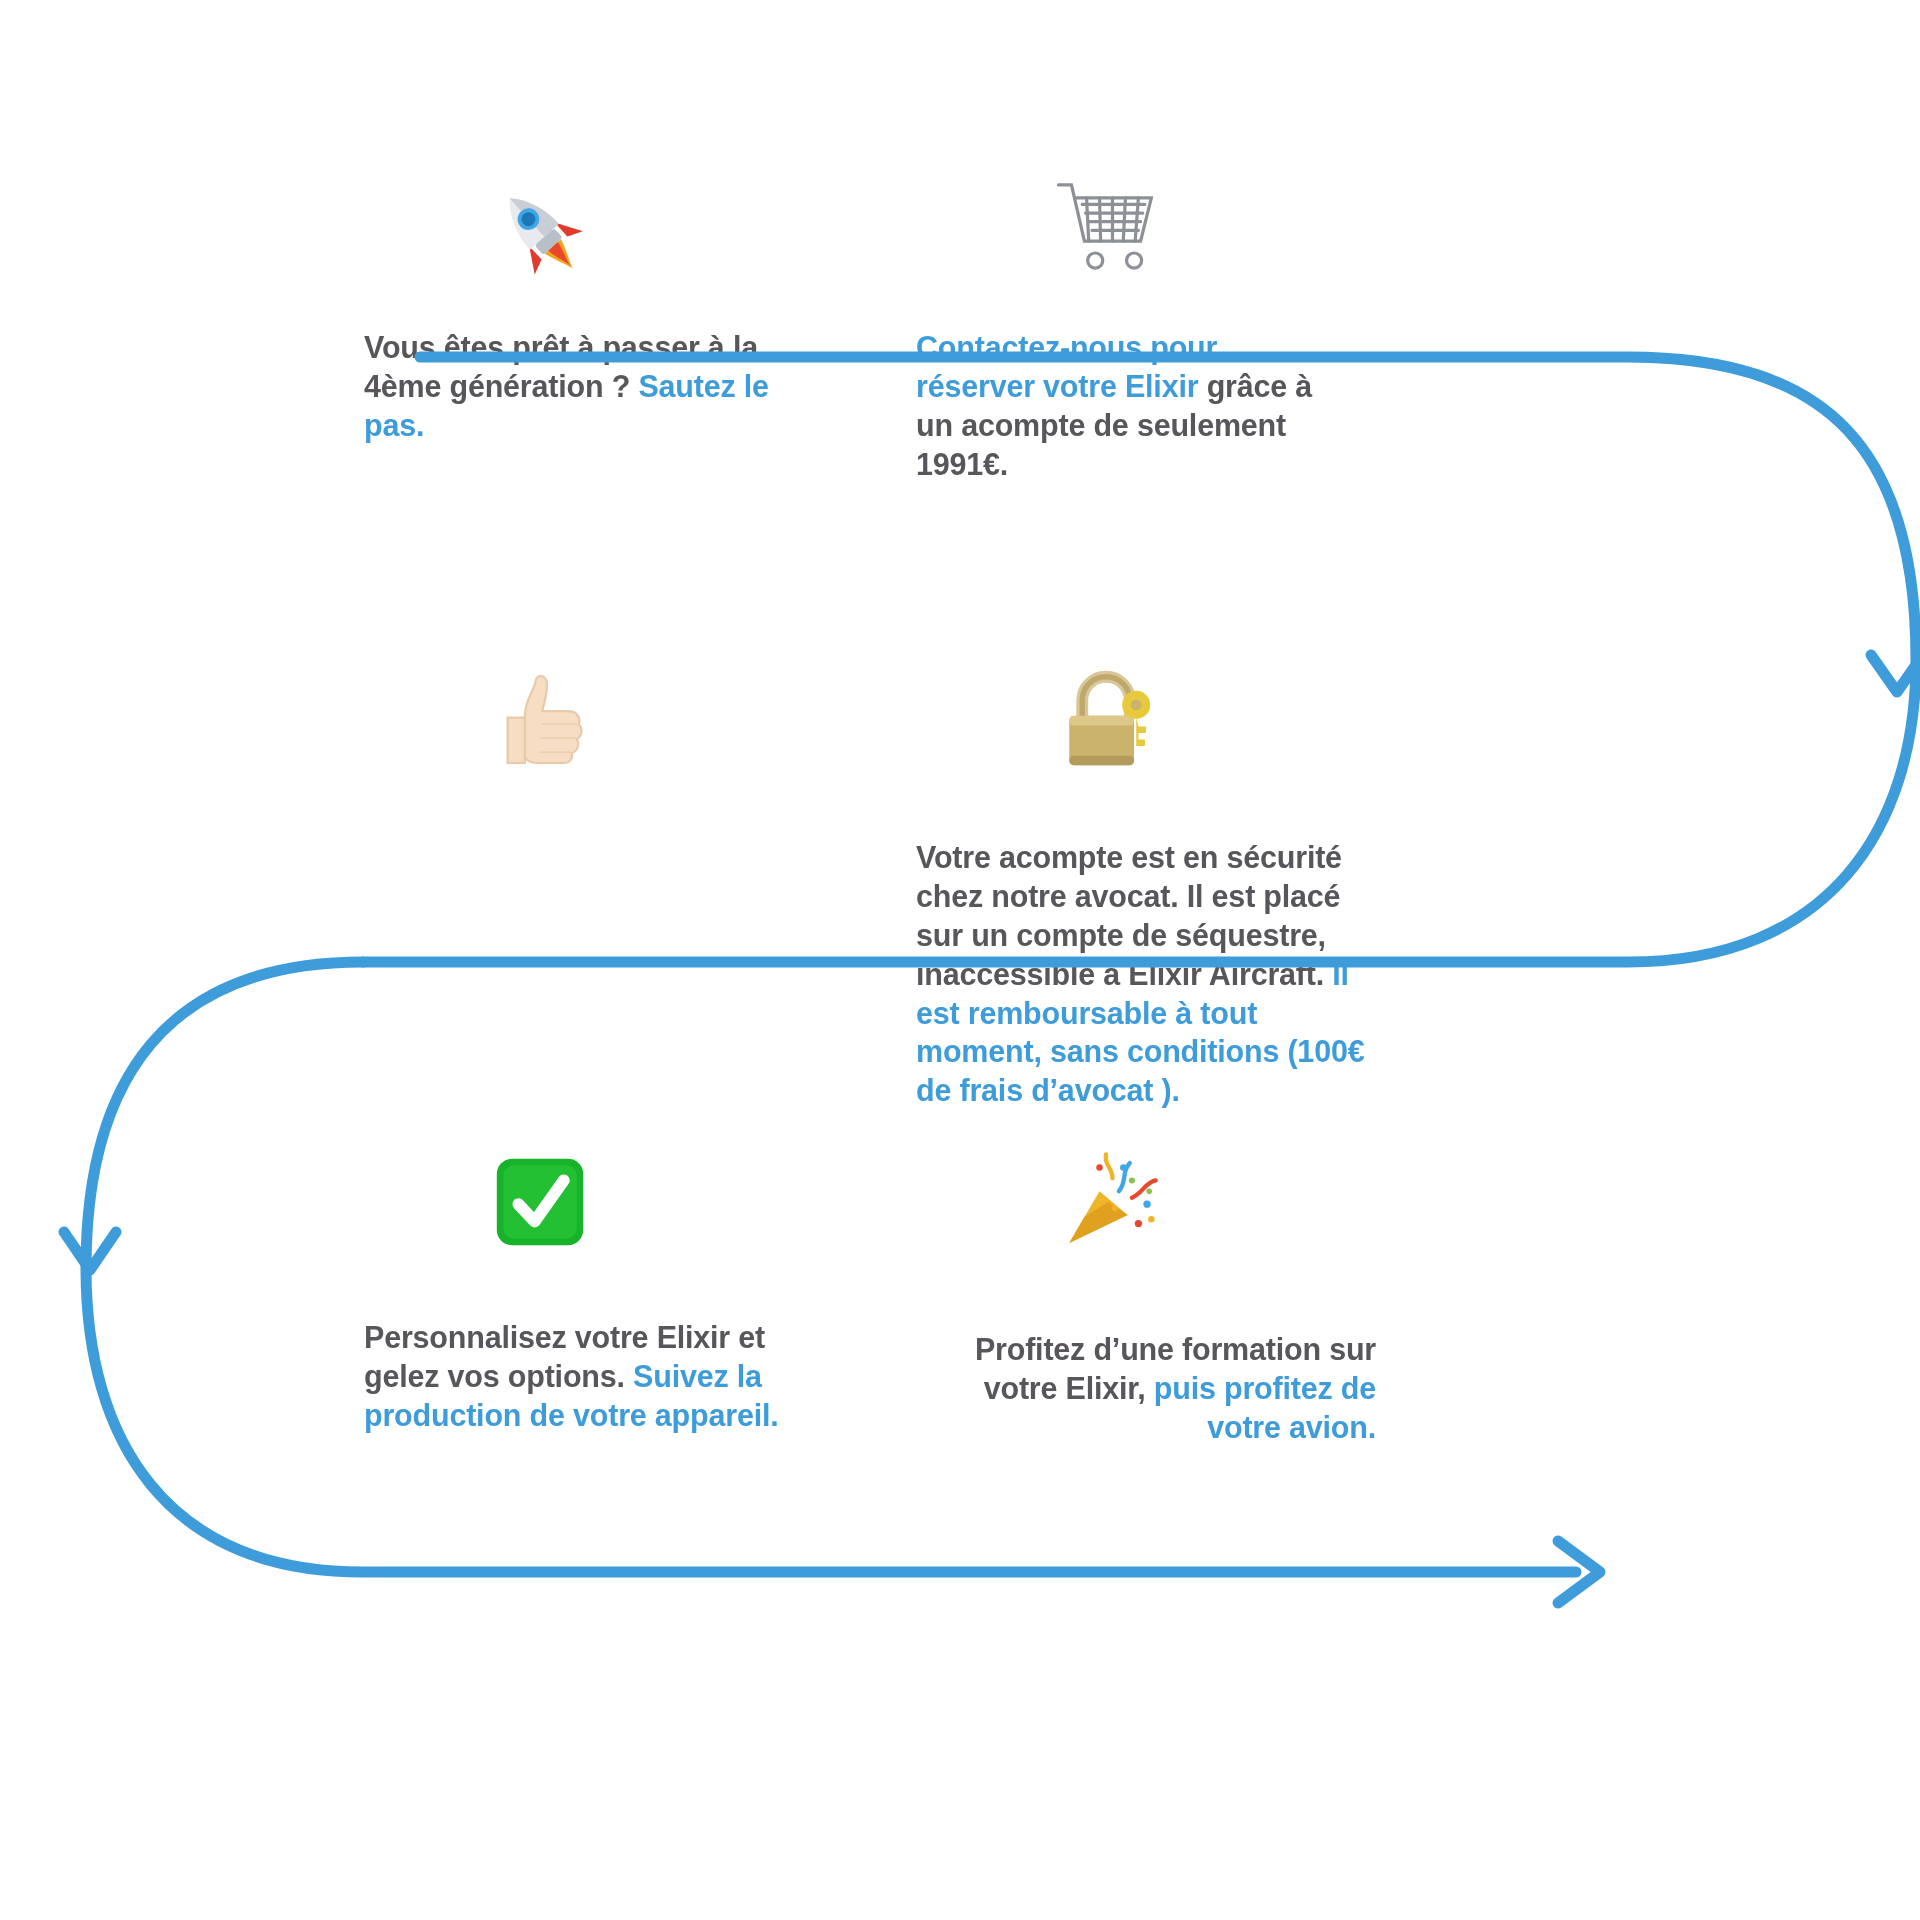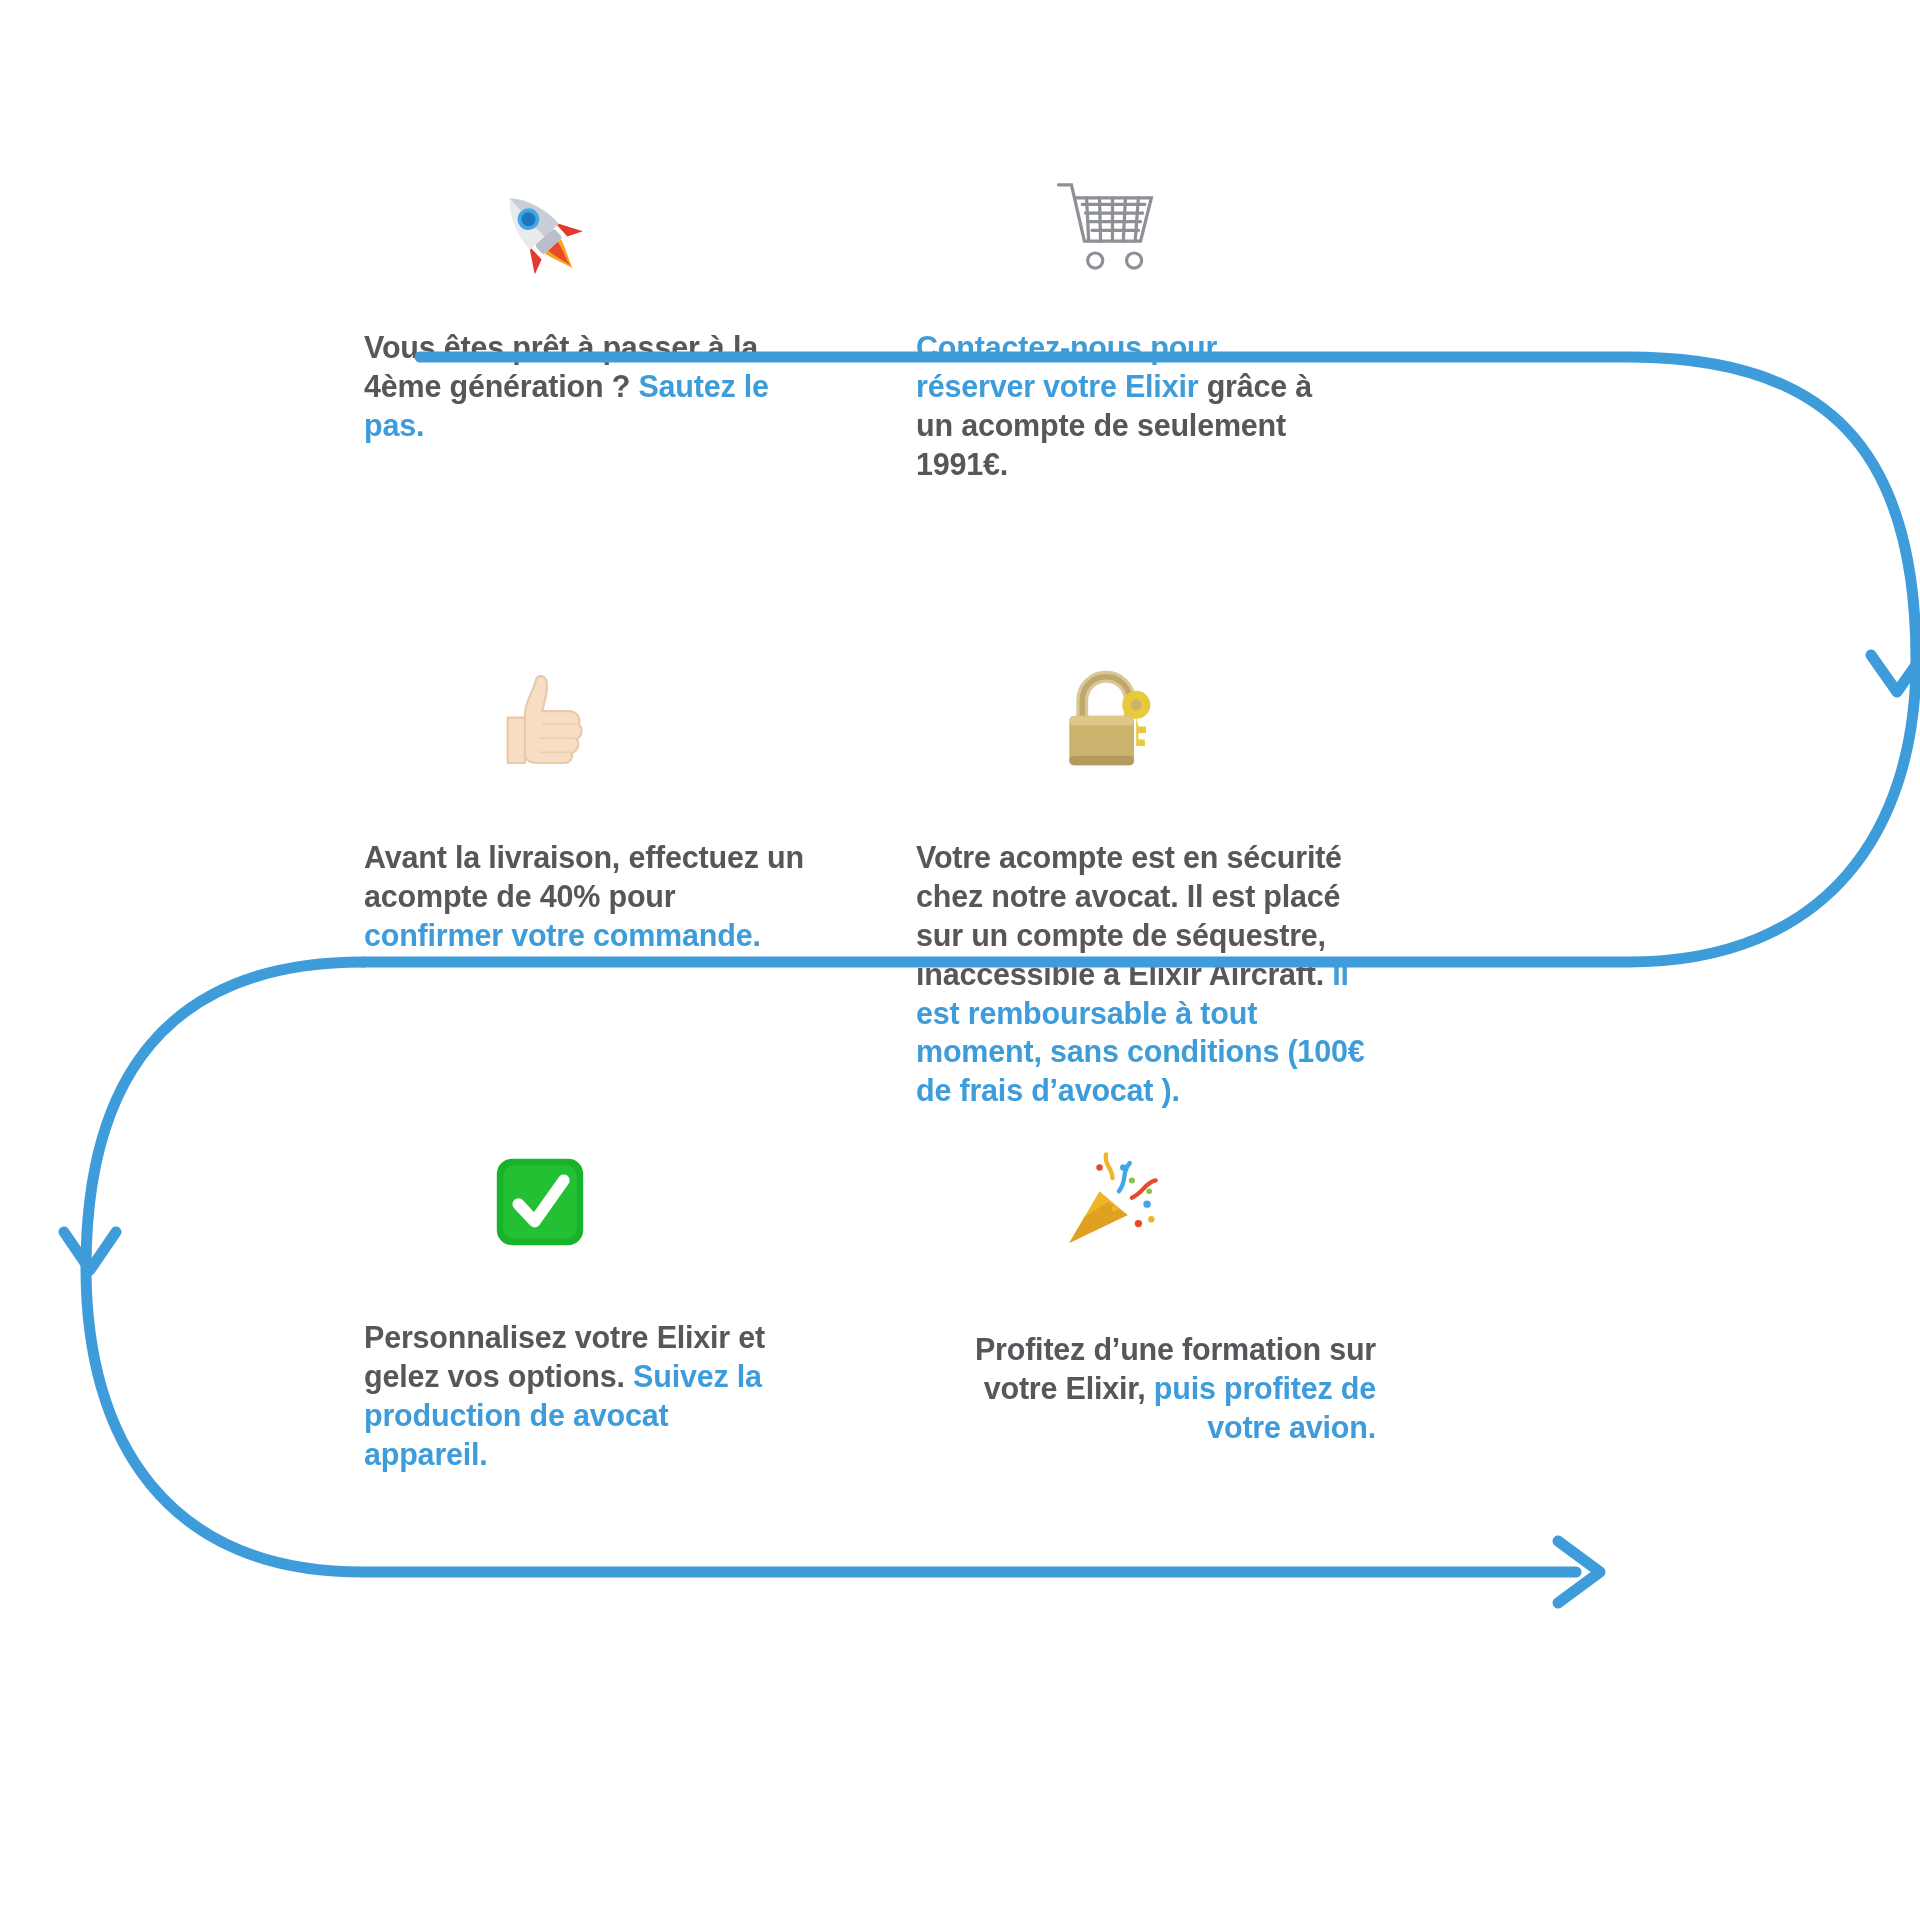--- a/index.html
+++ b/index.html
@@ -192,29 +192,26 @@
   </span>
 
   <div class="step-text" id="text-1">
     <span class="dk">Vous êtes prêt à passer à la 4ème génération ? </span><span class="hl">Sautez le pas.</span>
   </div>
 
   <div class="step-text" id="text-2">
     <span class="hl">Contactez-nous pour réserver votre Elixir </span><span class="dk">grâce à un acompte de seulement 1991€.</span>
   </div>
 
-  <div class="step-text" id="text-3">
-    <span class="dk">Avant la livraison, effectuez un acompte de 40% pour </span><span class="hl">confirmer votre commande.</span>
-  </div>
 
   <div class="step-text" id="text-4">
     <span class="dk">Votre acompte est en sécurité chez notre avocat. Il est placé sur un compte de séquestre, inaccessible à Elixir Aircraft. </span><span class="hl">Il est remboursable à tout moment, sans conditions (100€ de frais d’avocat ).</span>
   </div>
 
   <div class="step-text" id="text-5">
-    <span class="dk">Personnalisez votre Elixir et gelez vos options. </span><span class="hl">Suivez la production de avocat appareil.</span>
+    <span class="dk">Personnalisez votre Elixir et gelez vos options. </span><span class="hl">Suivez la production de votre appareil.</span>
   </div>
 
   <div class="step-text" id="text-6">
     <span class="dk">Profitez d’une formation sur votre Elixir, </span><span class="hl">puis profitez de votre avion.</span>
   </div>
 
 </div>
 
 </body></html>

